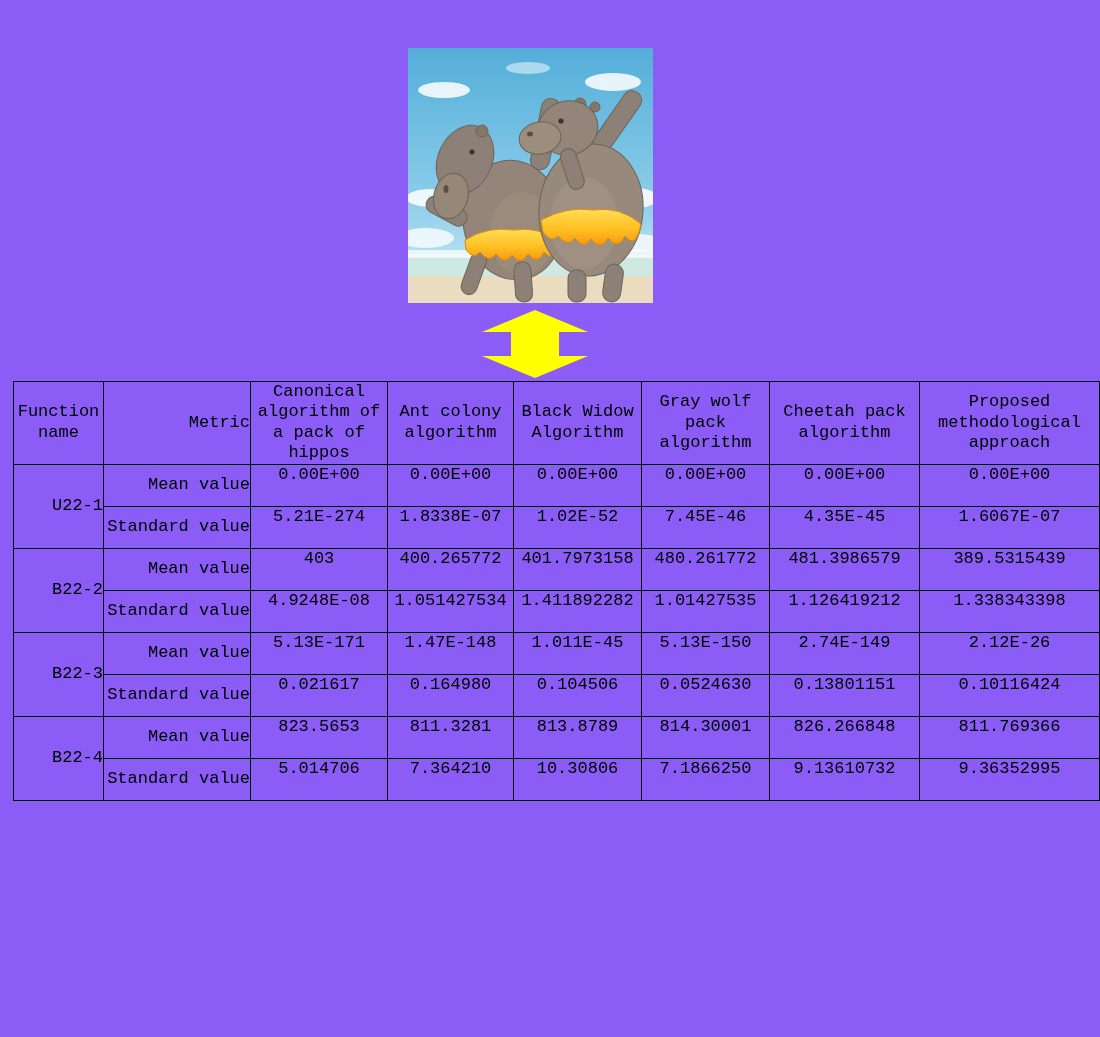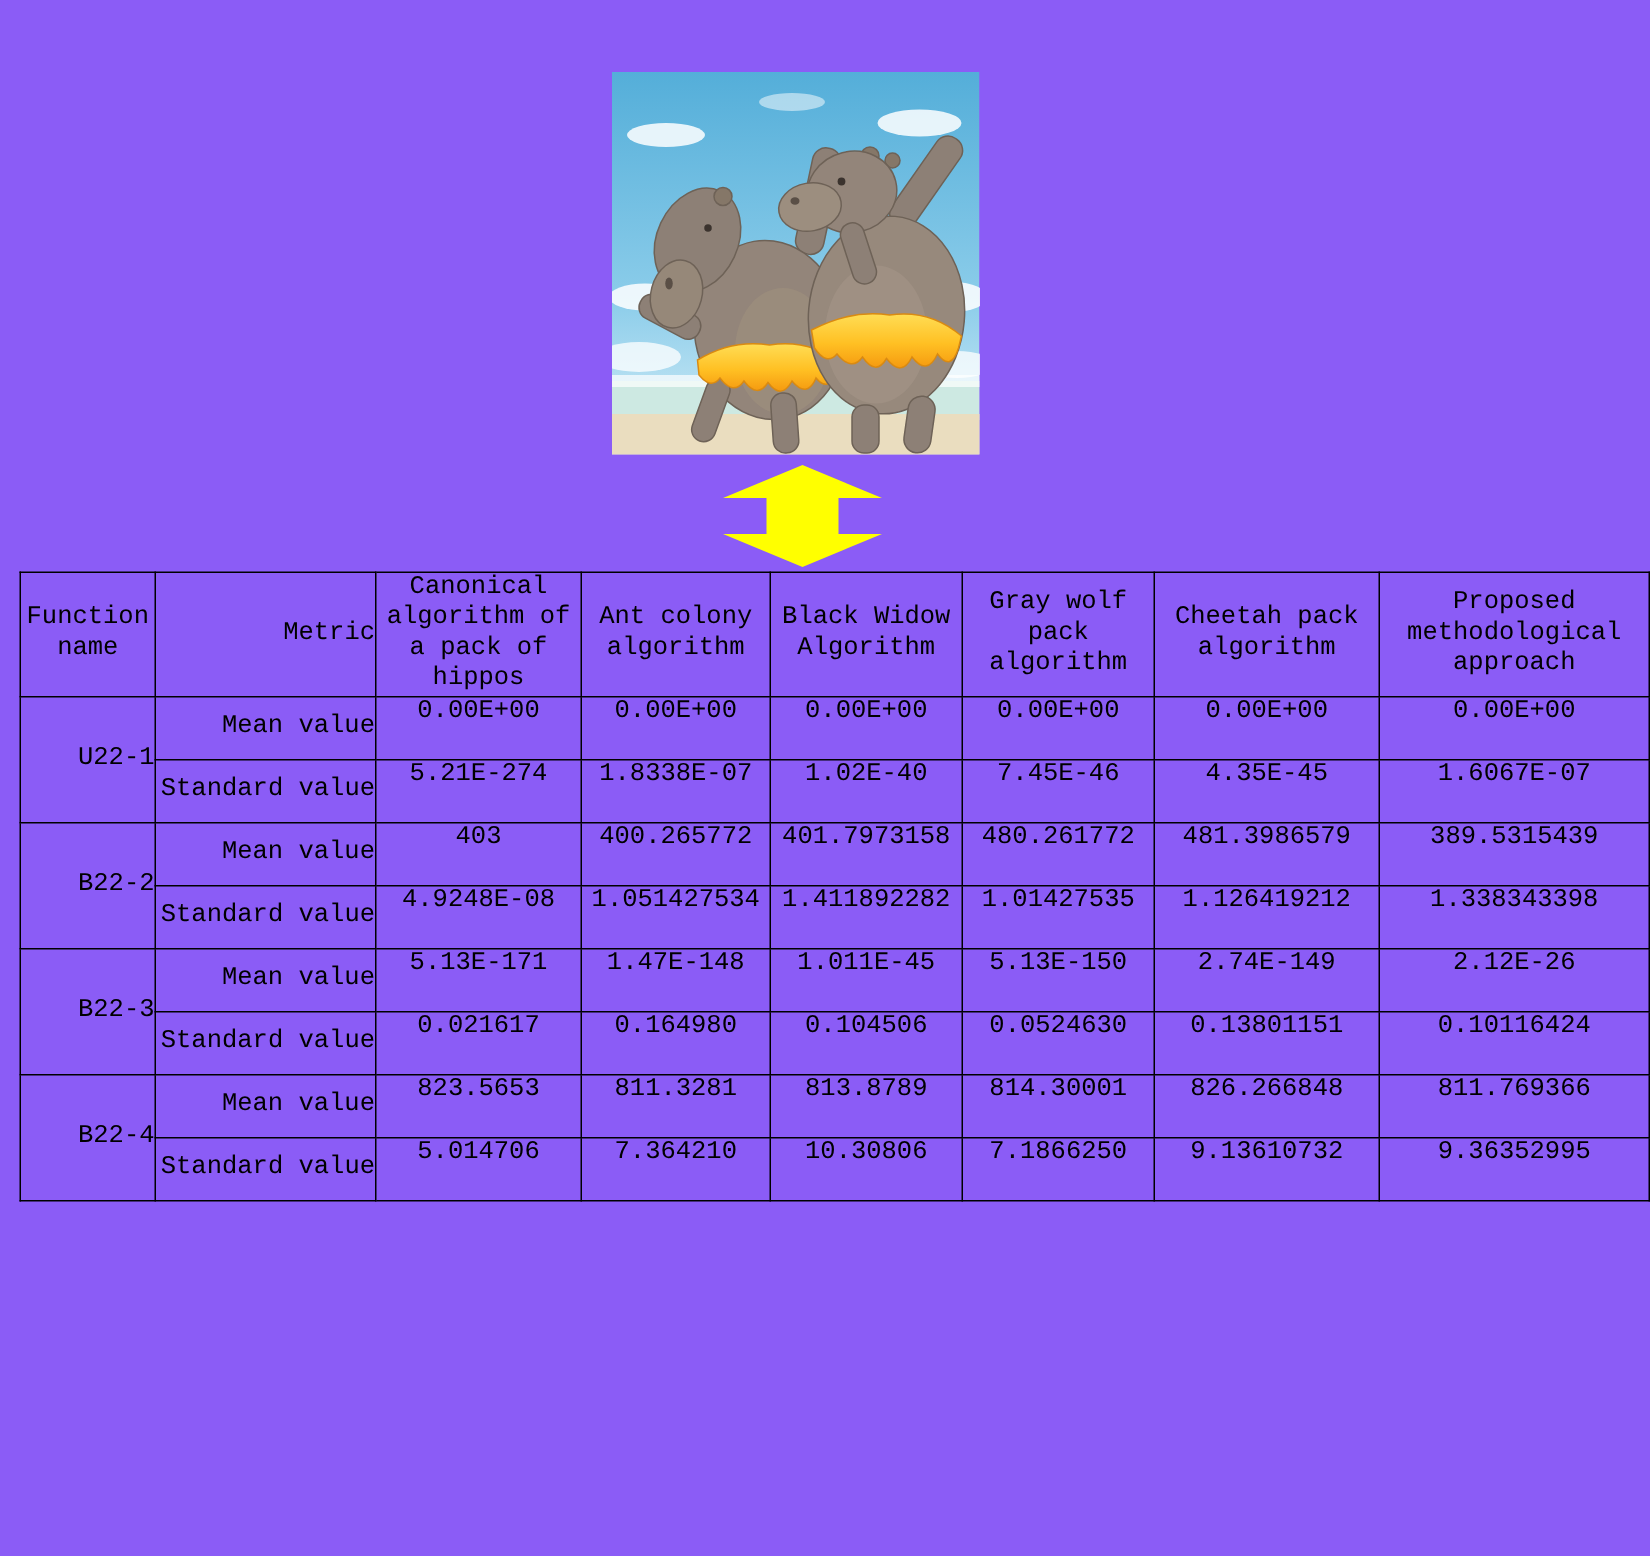--- a/index.html
+++ b/index.html
@@ -127,21 +127,21 @@
           <td class="val">0.00E+00</td>
           <td class="val">0.00E+00</td>
           <td class="val">0.00E+00</td>
           <td class="val">0.00E+00</td>
           <td class="val">0.00E+00</td>
         </tr>
         <tr>
           <td class="metric">Standard value</td>
           <td class="val">5.21E-274</td>
           <td class="val">1.8338E-07</td>
-          <td class="val">1.02E-40</td>
+          <td class="val">1.02E-52</td>
           <td class="val">7.45E-46</td>
           <td class="val">4.35E-45</td>
           <td class="val">1.6067E-07</td>
         </tr>
 
         <tr>
           <td class="fname" rowspan="2">B22-2</td>
           <td class="metric">Mean value</td>
           <td class="val">403</td>
           <td class="val">400.265772</td>

